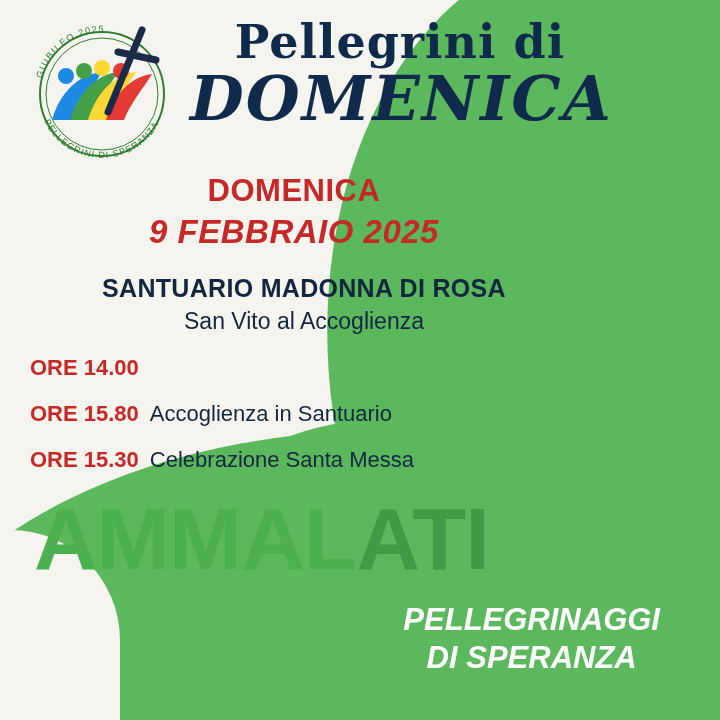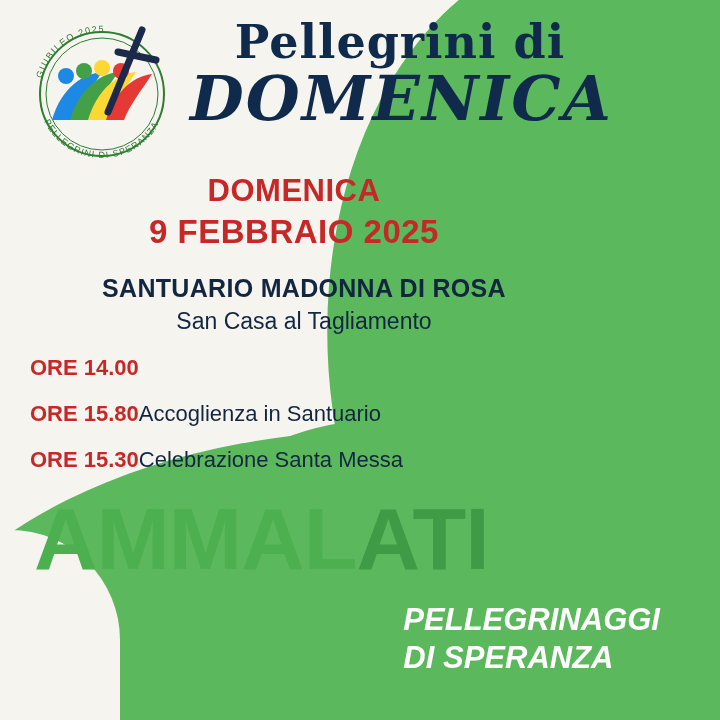--- a/index.html
+++ b/index.html
@@ -109,20 +109,21 @@
   }
   .date-day {
     font-size: 31px;
     letter-spacing: 0.5px;
     line-height: 1.25;
   }
   .date-full {
     font-size: 33px;
     letter-spacing: 0.5px;
     line-height: 1.3;
+    font-style: italic;
   }
 
   
   .venue-block {
     position: absolute;
     top: 272px;
     left: 0;
     width: 608px;
     text-align: center;
     color: #12263f;
@@ -149,20 +150,21 @@
   .sched-row {
     display: flex;
     align-items: baseline;
     margin-bottom: 20px;
   }
   .sched-time {
     color: #c62828;
     font-weight: bold;
     font-size: 22px;
     white-space: nowrap;
+    margin-right: 11px;
   }
   .sched-desc {
     color: #12263f;
     font-size: 22px;
   }
 
   
   .bigword {
     position: absolute;
     left: 34px;
@@ -176,21 +178,21 @@
   }
   .bigword .part-b {
     color: #3f9b46;
   }
 
   
   .footer {
     position: absolute;
     right: 60px;
     bottom: 42px;
-    text-align: left;
+    text-align: center;
     color: #ffffff;
     font-style: italic;
     font-weight: bold;
     font-size: 31px;
     line-height: 1.25;
   }
 </style>
 </head>
 <body>
 
@@ -239,21 +241,21 @@
     <div class="title-line2">DOMENICA</div>
   </div>
 
   <div class="date-block">
     <div class="date-day">DOMENICA</div>
     <div class="date-full">9 FEBBRAIO 2025</div>
   </div>
 
   <div class="venue-block">
     <div class="venue-name">SANTUARIO MADONNA DI ROSA</div>
-    <div class="venue-city">San Casa al Tagliamento</div>
+    <div class="venue-city">San Vito al Accoglienza</div>
   </div>
 
   <div class="schedule">
     <div class="sched-row">
       <span class="sched-time">ORE 14.00</span>
     </div>
     <div class="sched-row">
       <span class="sched-time">ORE 15.80</span>
       <span class="sched-desc">Accoglienza in Santuario</span>
     </div>

